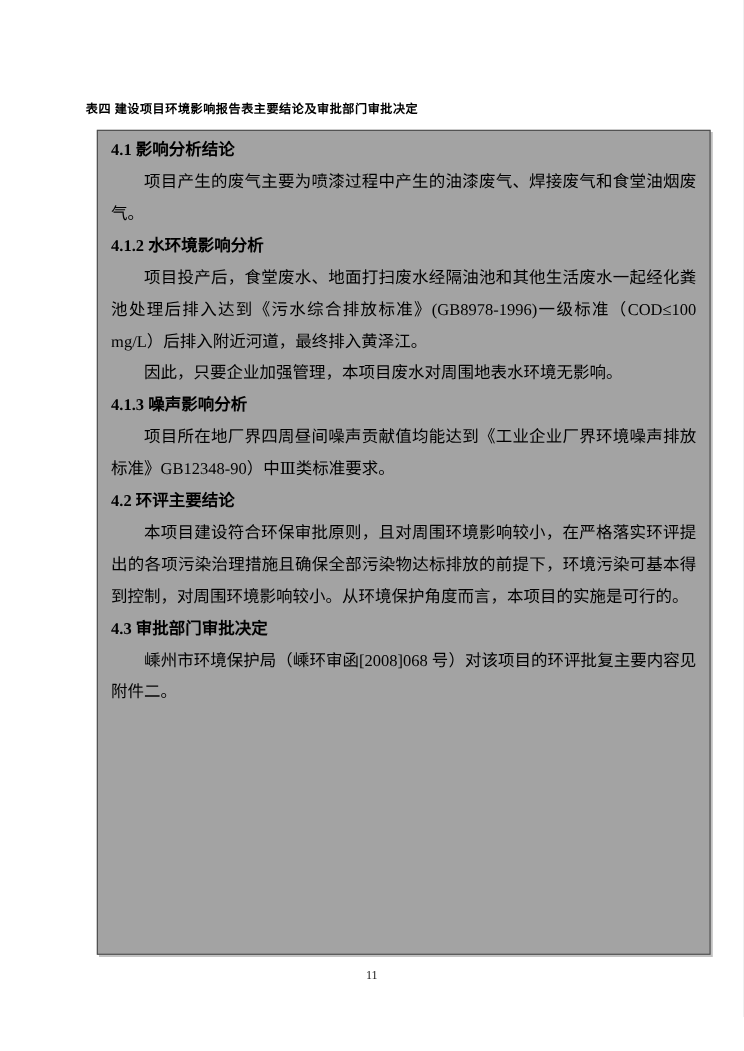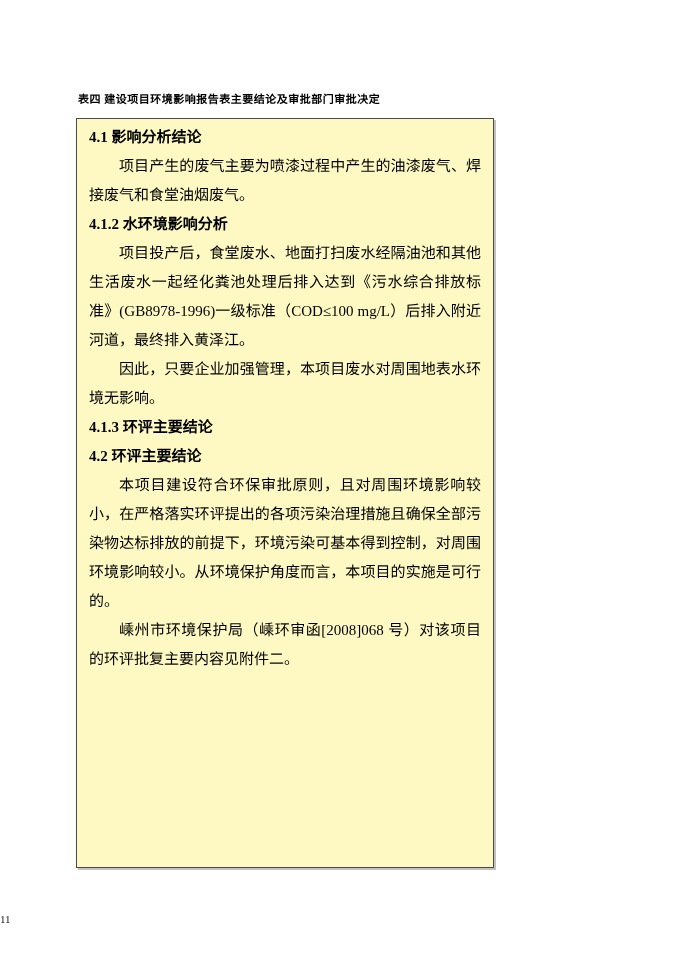--- a/index.html
+++ b/index.html
@@ -29,27 +29,27 @@
     left: 6px;
     top: 90px;
     width: 540px;
     font-size: 11px;
     font-weight: bold;
     letter-spacing: 0.5px;
     white-space: nowrap;
   }
   .report-table {
     position: absolute;
-    left: 4px;
+    left: 16px;
     top: 118px;
-    width: 418px;
+    width: 558px;
     height: 750px;
     border: 1px solid #4a4a4a;
     box-shadow: 2px 2px 0 #c2c2c2;
-    background: #fef9c3;
+    background: #a3a3a3;
     box-sizing: border-box;
   }
   .report-table-body {
     padding: 4px 12px 0 12px;
     font-size: 15px;
     line-height: 29px;
   }
   .sec-heading {
     font-weight: bold;
     margin: 0;
@@ -59,40 +59,41 @@
     margin: 0;
     text-indent: 2em;
     text-align: justify;
     text-justify: inter-ideograph;
   }
   .page-number {
     position: absolute;
     left: 0;
     top: 881px;
     width: 676px;
-    text-align: left;
+    text-align: center;
     font-size: 11px;
     color: #1a1a1a;
-    margin-top: 32px;
   }
 </style>
 </head>
 <body>
 
 <div class="doc">
   <h1 class="page-title">表四 建设项目环境影响报告表主要结论及审批部门审批决定</h1>
 
   <div class="report-table">
     <div class="report-table-body">
         <div class="sec-heading">4.1 影响分析结论</div>
         <p class="body-para">项目产生的废气主要为喷漆过程中产生的油漆废气、焊接废气和食堂油烟废气。</p>
         <div class="sec-heading">4.1.2 水环境影响分析</div>
         <p class="body-para">项目投产后，食堂废水、地面打扫废水经隔油池和其他生活废水一起经化粪池处理后排入达到《污水综合排放标准》(GB8978-1996)一级标准（COD≤100 mg/L）后排入附近河道，最终排入黄泽江。</p>
         <p class="body-para">因此，只要企业加强管理，本项目废水对周围地表水环境无影响。</p>
-        <div class="sec-heading">4.1.3 环评主要结论</div>
+        <div class="sec-heading">4.1.3 噪声影响分析</div>
+        <p class="body-para">项目所在地厂界四周昼间噪声贡献值均能达到《工业企业厂界环境噪声排放标准》GB12348-90）中Ⅲ类标准要求。</p>
         <div class="sec-heading">4.2 环评主要结论</div>
         <p class="body-para">本项目建设符合环保审批原则，且对周围环境影响较小，在严格落实环评提出的各项污染治理措施且确保全部污染物达标排放的前提下，环境污染可基本得到控制，对周围环境影响较小。从环境保护角度而言，本项目的实施是可行的。</p>
+        <div class="sec-heading">4.3 审批部门审批决定</div>
         <p class="body-para">嵊州市环境保护局（嵊环审函[2008]068 号）对该项目的环评批复主要内容见附件二。</p>
       </div>
   </div>
 </div>
 
 <div class="page-number">11</div>
 
 </body></html>

